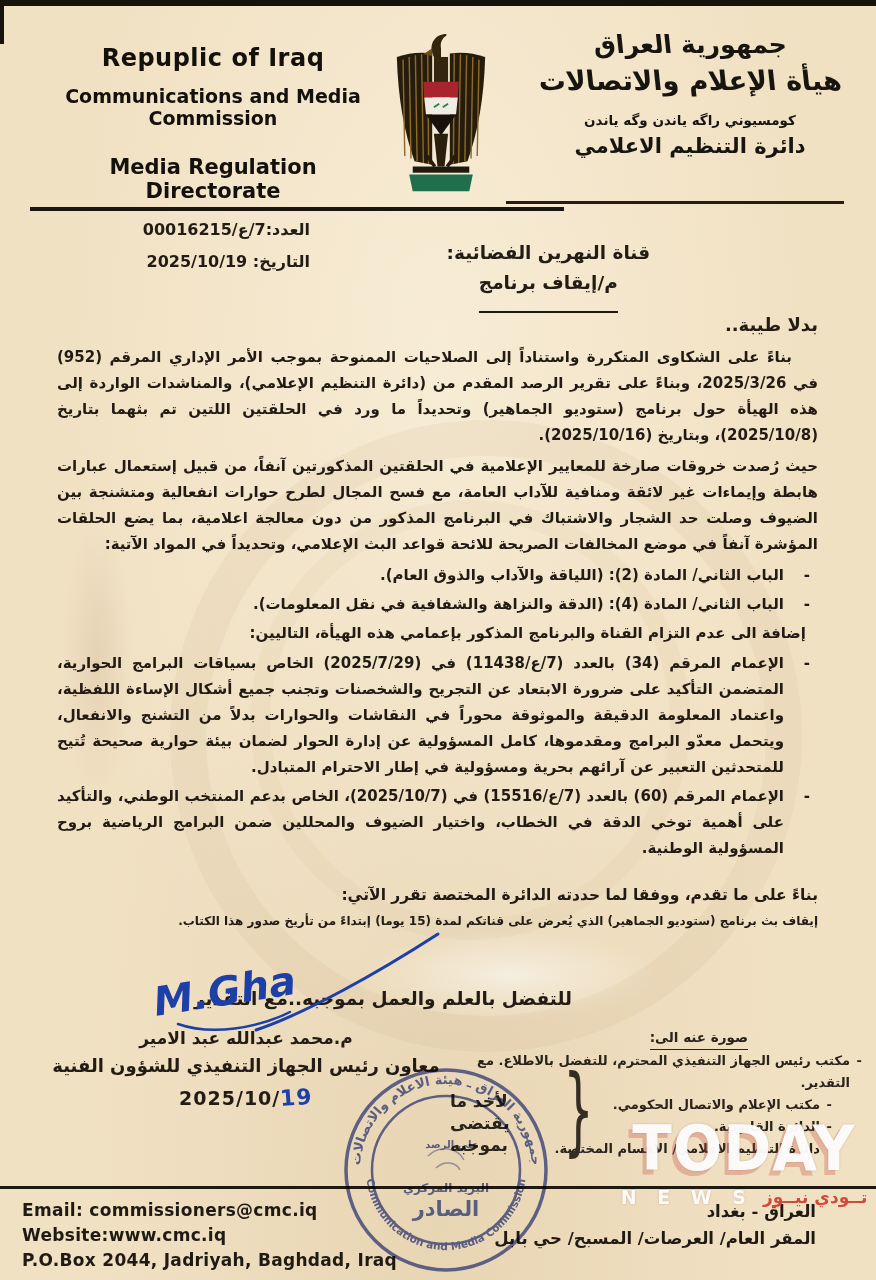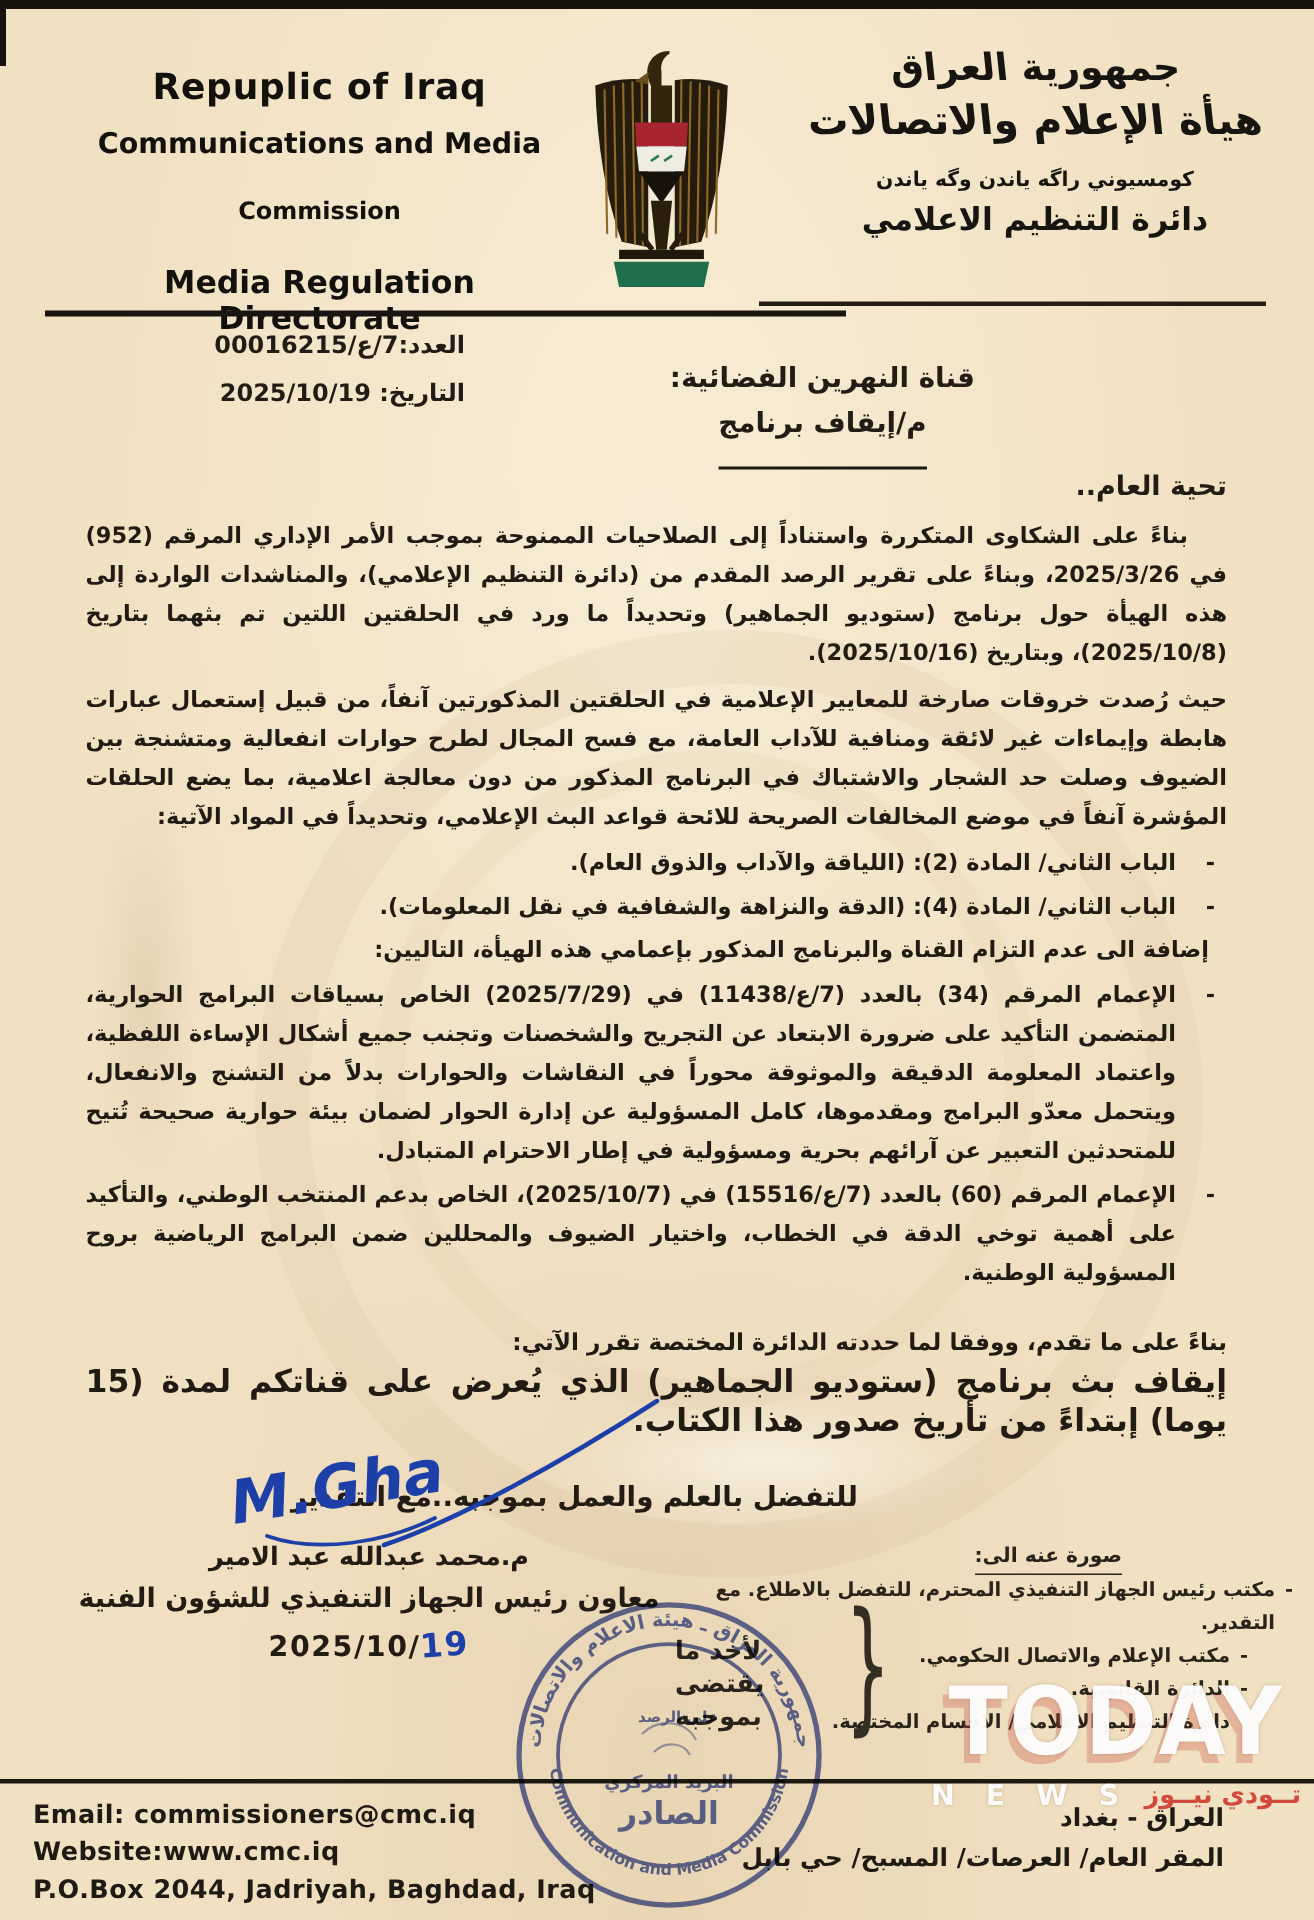--- a/index.html
+++ b/index.html
@@ -20,21 +20,21 @@
     border:20px solid rgba(186,160,116,0.08);}
   .bg-minaret{position:absolute;left:62px;top:520px;width:70px;height:280px;
     background:radial-gradient(ellipse at center, rgba(150,120,80,0.14), rgba(0,0,0,0) 70%);}
   .bg-smudge{position:absolute;left:360px;top:930px;width:300px;height:90px;
     background:radial-gradient(ellipse at center, rgba(255,255,255,0.5), rgba(0,0,0,0) 70%);}
 
   
   .hdr-en{position:absolute;left:46px;top:44px;width:334px;text-align:center;font-weight:700;color:#14100c;}
   .hdr-en .l1{font-size:24px;letter-spacing:0.5px;}
   .hdr-en .l2{font-size:19px;margin-top:13px;}
-  .hdr-en .l3{font-size:16px;margin-top:24px;}
+  .hdr-en .l3{font-size:19px;}
   .hdr-en .l4{font-size:21px;margin-top:26px;}
   .hdr-ar{position:absolute;right:16px;top:30px;width:340px;text-align:center;font-weight:700;color:#181410;direction:rtl;}
   .hdr-ar .c1{font-size:25px;transform:skewX(6deg);}
   .hdr-ar .c2{font-size:27px;margin-top:6px;transform:skewX(6deg);}
   .hdr-ar .c3{font-size:13.5px;margin-top:16px;}
   .hdr-ar .c4{font-size:21px;margin-top:6px;}
   .emblem{position:absolute;left:388px;top:32px;width:106px;height:186px;}
   .rule-left{position:absolute;top:207px;left:30px;width:534px;height:4px;background:#1a1510;}
   .rule-right{position:absolute;top:201px;left:506px;width:338px;height:2.5px;background:#241d15;}
 
@@ -48,21 +48,21 @@
 
   
   .body-text{position:absolute;left:57px;right:58px;top:344px;direction:rtl;text-align:justify;
     font-size:15px;font-weight:700;line-height:26px;color:#211b14;}
   .body-text p{margin:0 0 5px 0;}
   .p1{text-indent:26px;}
   .hang{position:relative;padding-right:34px;margin-bottom:3px;}
   .hang::before{content:"-";position:absolute;right:8px;top:0;}
   .note-line{margin:2px 12px 4px 0;}
   .pre-decision{margin-top:21px;font-size:15.5px;}
-  .decision{font-size:21px;}
+  .decision{font-size:12px;}
 
   
   .closing{position:absolute;left:168px;top:988px;width:430px;text-align:center;direction:rtl;
     font-weight:700;font-size:18.5px;}
   .sig-svg{position:absolute;left:108px;top:928px;width:440px;height:118px;z-index:3;}
   .sig-text{font-size:40px;font-style:italic;font-weight:700;fill:#1d3fa8;}
   .sign-block{position:absolute;left:30px;top:1028px;width:432px;text-align:center;direction:rtl;font-weight:700;}
   .sign-block .name{font-size:17px;}
   .sign-block .title{font-size:18px;margin-top:7px;}
   .sign-block .date{font-size:19px;margin-top:9px;letter-spacing:1px;}
@@ -165,21 +165,21 @@
   <div class="ref">
     <div>العدد:7/ع/00016215</div>
     <div>التاريخ: 2025/10/19</div>
   </div>
 
   <div class="addr">
     <div>قناة النهرين الفضائية:</div>
     <div class="subject">م/إيقاف برنامج</div>
   </div>
 
-  <div class="greeting">تحية العام..</div>
+  <div class="greeting">بدلا طيبة..</div>
 
   <div class="body-text">
     <p class="p1">بناءً على الشكاوى المتكررة واستناداً إلى الصلاحيات الممنوحة بموجب الأمر الإداري المرقم (952) في 2025/3/26، وبناءً على تقرير الرصد المقدم من (دائرة التنظيم الإعلامي)، والمناشدات الواردة إلى هذه الهيأة حول برنامج (ستوديو الجماهير) وتحديداً ما ورد في الحلقتين اللتين تم بثهما بتاريخ (2025/10/8)، وبتاريخ (2025/10/16).</p>
     <p>حيث رُصدت خروقات صارخة للمعايير الإعلامية في الحلقتين المذكورتين آنفاً، من قبيل إستعمال عبارات هابطة وإيماءات غير لائقة ومنافية للآداب العامة، مع فسح المجال لطرح حوارات انفعالية ومتشنجة بين الضيوف وصلت حد الشجار والاشتباك في البرنامج المذكور من دون معالجة اعلامية، بما يضع الحلقات المؤشرة آنفاً في موضع المخالفات الصريحة للائحة قواعد البث الإعلامي، وتحديداً في المواد الآتية:</p>
     <div class="hang">الباب الثاني/ المادة (2): (اللياقة والآداب والذوق العام).</div>
     <div class="hang">الباب الثاني/ المادة (4): (الدقة والنزاهة والشفافية في نقل المعلومات).</div>
     <div class="note-line">إضافة الى عدم التزام القناة والبرنامج المذكور بإعمامي هذه الهيأة، التاليين:</div>
     <div class="hang">الإعمام المرقم (34) بالعدد (7/ع/11438) في (2025/7/29) الخاص بسياقات البرامج الحوارية، المتضمن التأكيد على ضرورة الابتعاد عن التجريح والشخصنات وتجنب جميع أشكال الإساءة اللفظية، واعتماد المعلومة الدقيقة والموثوقة محوراً في النقاشات والحوارات بدلاً من التشنج والانفعال، ويتحمل معدّو البرامج ومقدموها، كامل المسؤولية عن إدارة الحوار لضمان بيئة حوارية صحيحة تُتيح للمتحدثين التعبير عن آرائهم بحرية ومسؤولية في إطار الاحترام المتبادل.</div>
     <div class="hang">الإعمام المرقم (60) بالعدد (7/ع/15516) في (2025/10/7)، الخاص بدعم المنتخب الوطني، والتأكيد على أهمية توخي الدقة في الخطاب، واختيار الضيوف والمحللين ضمن البرامج الرياضية بروح المسؤولية الوطنية.</div>
     <div class="pre-decision">بناءً على ما تقدم، ووفقا لما حددته الدائرة المختصة تقرر الآتي:</div>

